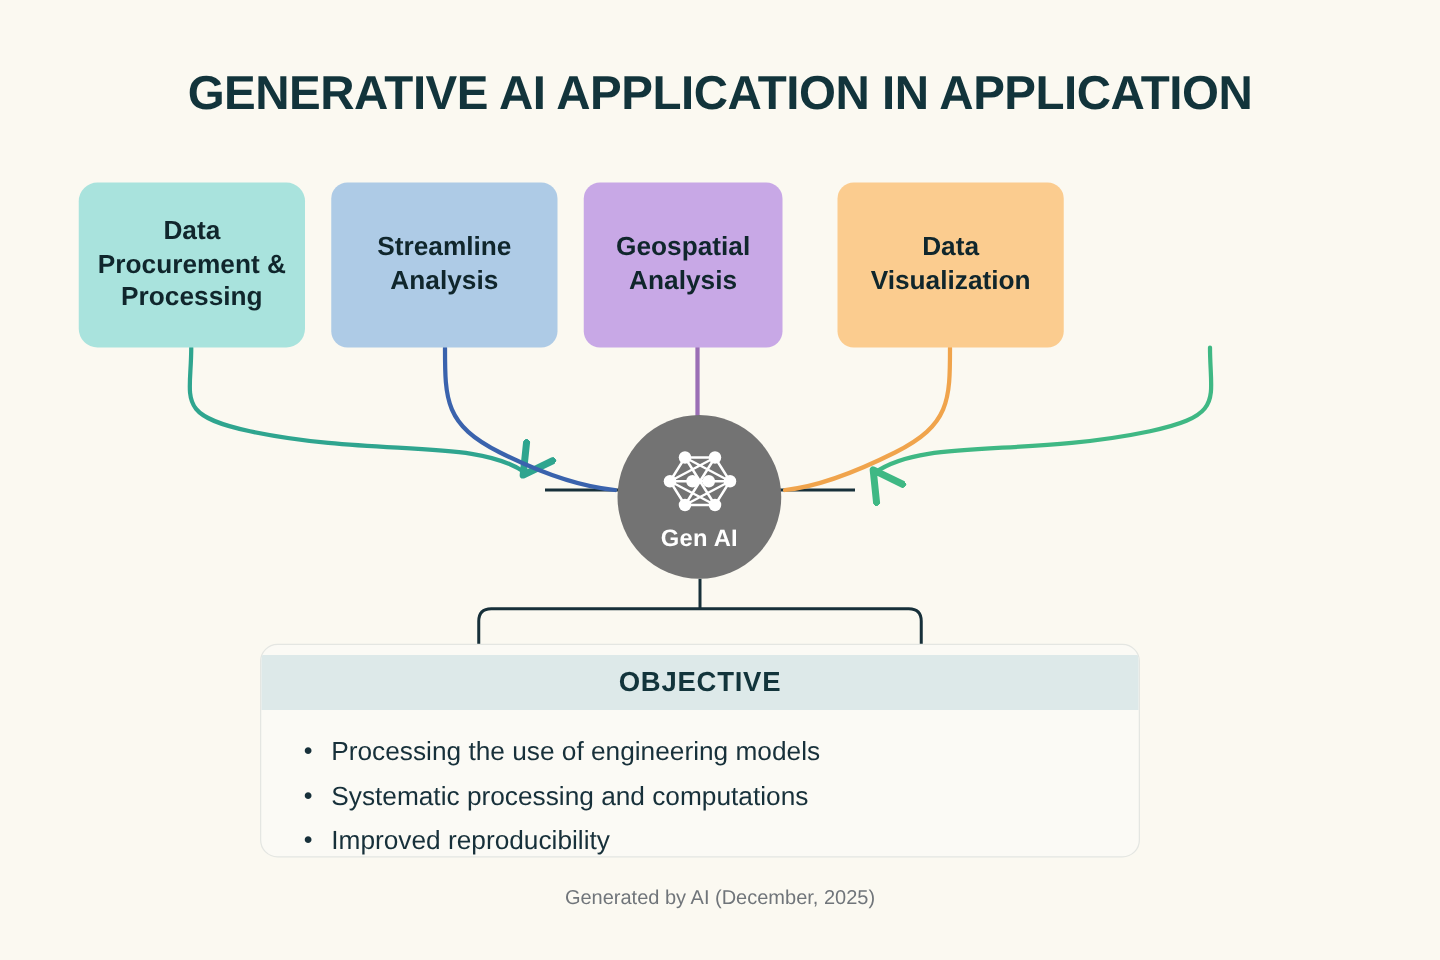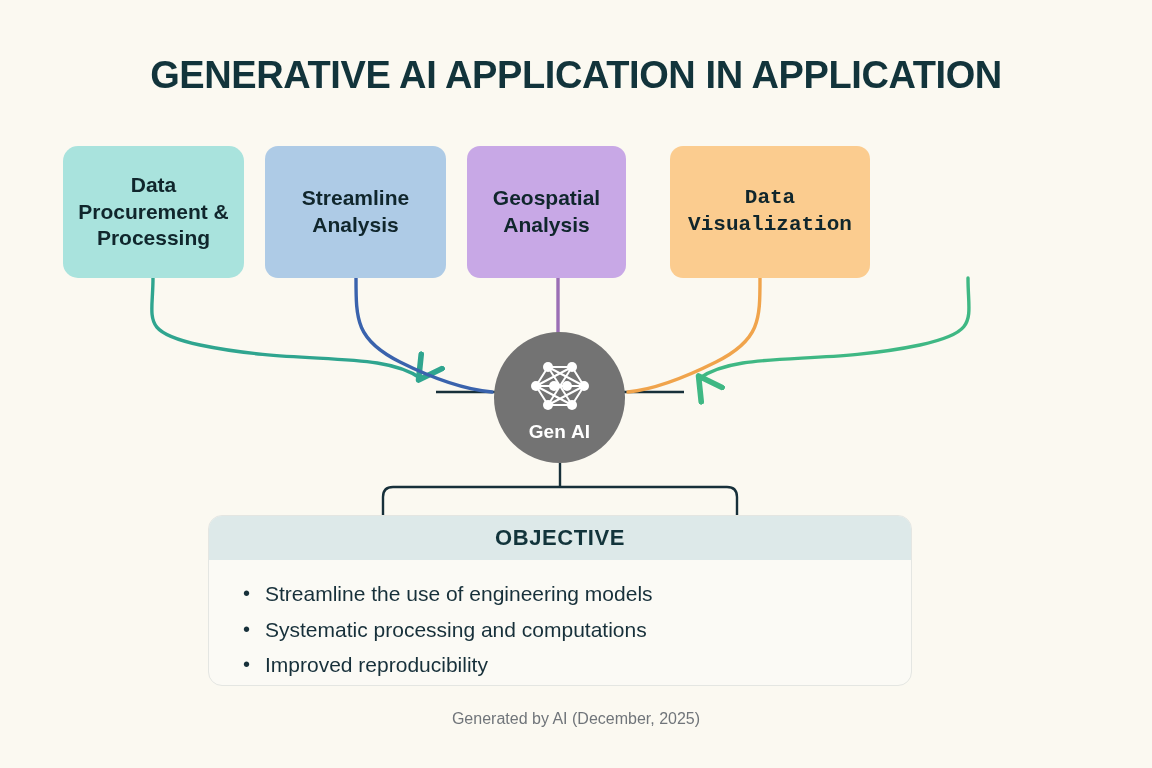--- a/index.html
+++ b/index.html
@@ -55,21 +55,21 @@
     font-size: 21px;
     font-weight: bold;
     line-height: 1.28;
     color: #10262c;
     box-sizing: border-box;
     padding: 4px 8px;
   }
   .cat-0 { left: 63px;  width: 181px; }
   .cat-1 { left: 265px; width: 181px; }
   .cat-2 { left: 467px; width: 159px; }
-  .cat-3 { left: 670px; width: 200px; font-family: Liberation Mono, monospace; }
+  .cat-3 { left: 670px; width: 181px; }
   .cat-4 { left: 874px; width: 195px; }
 
   
   .hub {
     position: absolute;
     left: 494px;
     top: 332px;
     width: 131px;
     height: 131px;
     border-radius: 50%;
@@ -106,20 +106,21 @@
   .obj-header {
     height: 44px;
     background: #dde9e9;
     display: flex;
     align-items: center;
     justify-content: center;
     font-size: 22px;
     font-weight: bold;
     letter-spacing: 0.6px;
     color: #12343b;
+    margin-top: 8px;
   }
   .obj-list {
     margin: 0;
     padding: 16px 0 0 56px;
     list-style: none;
   }
   .obj-list li {
     position: relative;
     font-size: 21px;
     line-height: 1.7;
@@ -210,20 +211,20 @@
           <circle cx="38" cy="29" r="5"></circle>
         </g>
       </svg>
     </span>
     <span class="hub-label">Gen AI</span>
   </div>
 
   <div class="objective" style="background: rgb(251, 250, 245);">
     <div class="obj-header" style="background: rgb(221, 233, 233);">OBJECTIVE</div>
     <ul class="obj-list">
-      <li>Streamline the use of engineering models</li>
+      <li>Processing the use of engineering models</li>
       <li>Systematic processing and computations</li>
       <li>Improved reproducibility</li>
     </ul>
   </div>
 
   <div class="footer">Generated by AI (December, 2025)</div>
 </div>
 
 </body></html>

